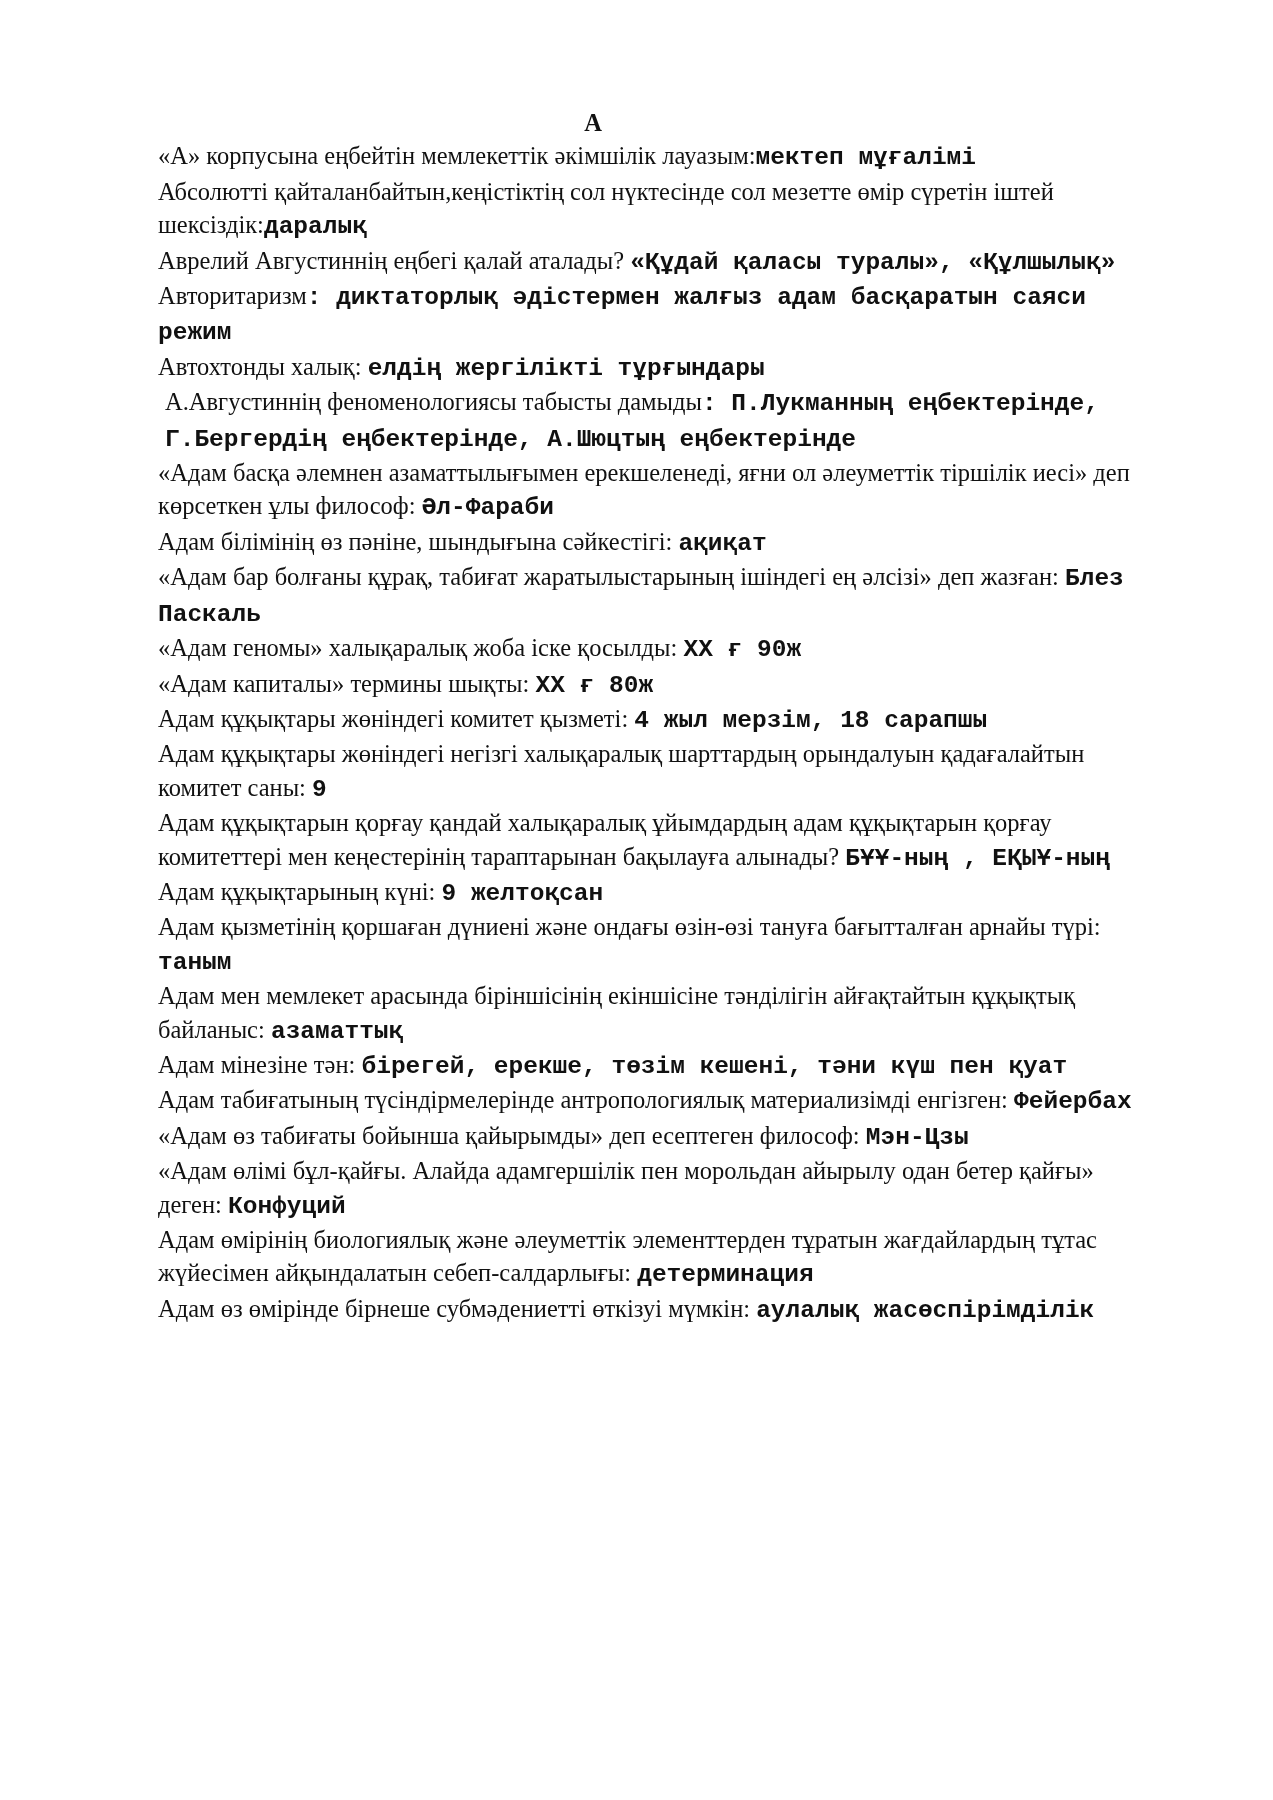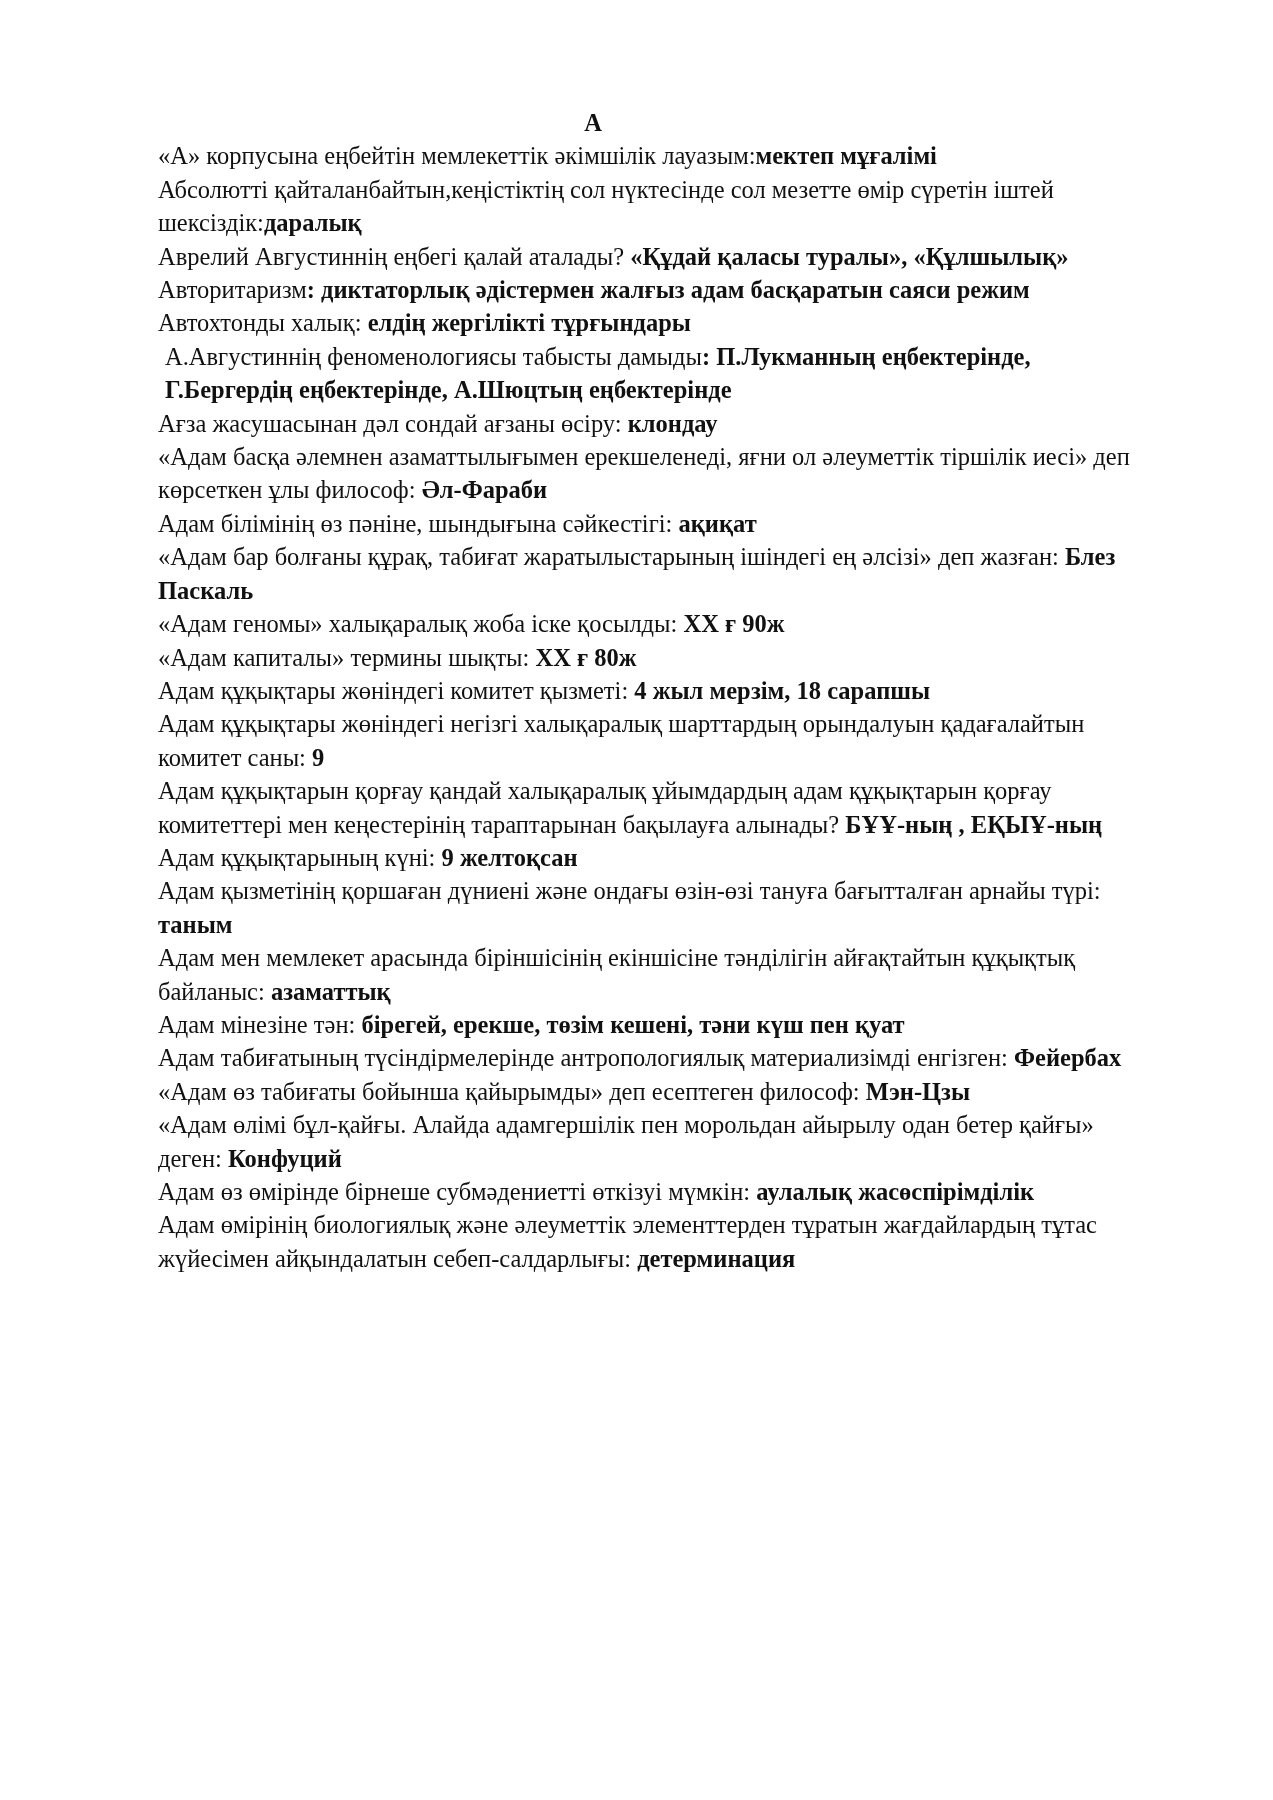--- a/index.html
+++ b/index.html
@@ -4,46 +4,45 @@
 <style>
   html, body { margin:0; padding:0; background:#ffffff; }
   body { width:1273px; height:1800px; position:relative; overflow:hidden; }
   .page {
     position:absolute; left:158px; top:106px; width:1000px;
     font-family:"Liberation Serif", "DejaVu Serif", serif;
     font-size:24.5px; line-height:33.4px; color:#111;
   }
   .heading { text-align:center; font-weight:bold; width:870px; margin-left:0; }
   .entry { margin:0; }
-  .entry b { font-weight:bold; }
+  .entry b { font-weight:bold;font-family:Liberation Mono, monospace; }
   .indent { padding-left:7px; }
 </style>
 </head>
 <body>
 
 <div class="page">
   <div class="heading">А</div>
 
   <p class="entry"><span>«А» корпусына еңбейтін мемлекеттік әкімшілік лауазым:</span><b>мектеп мұғалімі</b></p>
   <p class="entry"><span>Абсолютті қайталанбайтын,кеңістіктің сол нүктесінде сол мезетте өмір сүретін іштей шексіздік:</span><b>даралық</b></p>
   <p class="entry"><span>Аврелий Августиннің еңбегі қалай аталады? </span><b>«Құдай қаласы туралы», «Құлшылық»</b></p>
   <p class="entry"><span>Авторитаризм</span><b>: диктаторлық әдістермен жалғыз адам басқаратын саяси режим</b></p>
   <p class="entry"><span>Автохтонды халық: </span><b>елдің жергілікті тұрғындары</b></p>
   <p class="entry indent"><span> А.Августиннің феноменологиясы табысты дамыды</span><b>: П.Лукманның еңбектерінде, Г.Бергердің еңбектерінде, А.Шюцтың еңбектерінде</b></p>
-  <p class="entry"><span>Ағза жасушасынан дәл сондай ағзаны өсіру: </span><b>клондау</b></p>
   <p class="entry"><span>«Адам басқа әлемнен азаматтылығымен ерекшеленеді, яғни ол әлеуметтік тіршілік иесі» деп көрсеткен ұлы философ: </span><b>Әл-Фараби</b></p>
   <p class="entry"><span>Адам білімінің өз пәніне, шындығына сәйкестігі: </span><b>ақиқат</b></p>
   <p class="entry"><span>«Адам бар болғаны құрақ, табиғат жаратылыстарының ішіндегі ең әлсізі» деп жазған: </span><b>Блез Паскаль</b></p>
   <p class="entry"><span>«Адам геномы» халықаралық жоба іске қосылды: </span><b>XX ғ 90ж</b></p>
   <p class="entry"><span>«Адам капиталы» термины шықты: </span><b>XX ғ 80ж</b></p>
   <p class="entry"><span>Адам құқықтары жөніндегі комитет қызметі: </span><b>4 жыл мерзім, 18 сарапшы</b></p>
   <p class="entry"><span>Адам құқықтары жөніндегі негізгі халықаралық шарттардың орындалуын қадағалайтын комитет саны: </span><b>9</b></p>
   <p class="entry"><span>Адам құқықтарын қорғау қандай халықаралық ұйымдардың адам құқықтарын қорғау комитеттері мен кеңестерінің тараптарынан бақылауға алынады? </span><b>БҰҰ-ның , ЕҚЫҰ-ның</b></p>
   <p class="entry"><span>Адам құқықтарының күні: </span><b>9 желтоқсан</b></p>
   <p class="entry"><span>Адам қызметінің қоршаған дүниені және ондағы өзін-өзі тануға бағытталған арнайы түрі: </span><b>таным</b></p>
   <p class="entry"><span>Адам мен мемлекет арасында біріншісінің екіншісіне тәнділігін айғақтайтын құқықтық байланыс: </span><b>азаматтық</b></p>
   <p class="entry"><span>Адам мінезіне тән: </span><b>бірегей, ерекше, төзім кешені, тәни күш пен қуат</b></p>
   <p class="entry"><span>Адам табиғатының түсіндірмелерінде антропологиялық материализімді енгізген: </span><b>Фейербах</b></p>
   <p class="entry"><span>«Адам өз табиғаты бойынша қайырымды» деп есептеген философ: </span><b>Мэн-Цзы</b></p>
   <p class="entry"><span>«Адам өлімі бұл-қайғы. Алайда адамгершілік пен морольдан айырылу одан бетер қайғы» деген: </span><b>Конфуций</b></p>
+  <p class="entry"><span>Адам өмірінің биологиялық және әлеуметтік элементтерден тұратын жағдайлардың тұтас жүйесімен айқындалатын себеп-салдарлығы: </span><b>детерминация</b></p>
   <p class="entry"><span>Адам өз өмірінде бірнеше субмәдениетті өткізуі мүмкін: </span><b>аулалық жасөспірімділік</b></p>
-  <p class="entry"><span>Адам өмірінің биологиялық және әлеуметтік элементтерден тұратын жағдайлардың тұтас жүйесімен айқындалатын себеп-салдарлығы: </span><b>детерминация</b></p>
 </div>
 
 </body></html>

